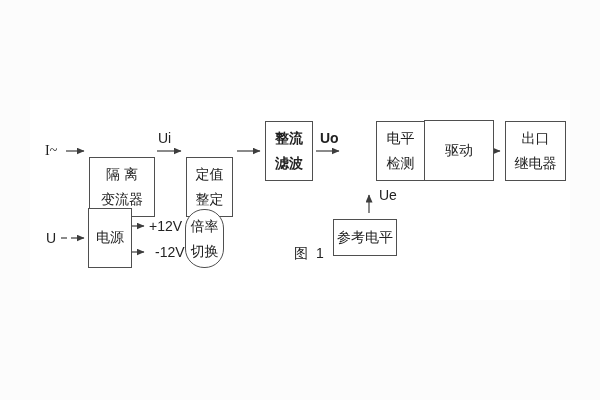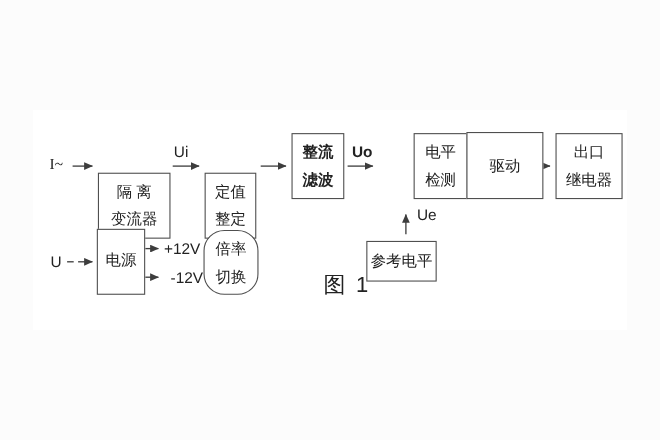--- a/index.html
+++ b/index.html
@@ -31,21 +31,21 @@
     color:#222222;
     font-size:14px;
     line-height:14px;
     white-space:nowrap;
   }
   .serif{font-family:"Liberation Serif", serif;}
   svg.wires{position:absolute;left:0;top:0;width:600px;height:400px;}
   .caption{
     position:absolute;
     color:#222222;
-    font-size:20px;
+    font-size:14px;
     letter-spacing:2px;
     white-space:nowrap;
   }
 </style>
 </head>
 <body>
 
 <div id="stage">
 
   <div class="panel"></div>
@@ -109,21 +109,21 @@
 
   <div class="block" style="left:505px;top:121px;width:61px;height:60px;">
     <span>出口</span>
     <span>继电器</span>
   </div>
 
   <div class="block" style="left:88px;top:208px;width:44px;height:60px;font-family:Liberation Mono, monospace;">
     <span>电源</span>
   </div>
 
-  <div class="block" style="left:185px;top:209px;width:50px;height:59px;border-radius:19px;">
+  <div class="block" style="left:185px;top:209px;width:39px;height:59px;border-radius:19px;">
     <span>倍率</span>
     <span>切换</span>
   </div>
 
   <div class="block" style="left:333px;top:219px;width:64px;height:37px;">
     <span>参考电平</span>
   </div>
 
   <span class="lbl serif" style="left:45px;top:144px;">I~</span>
 

